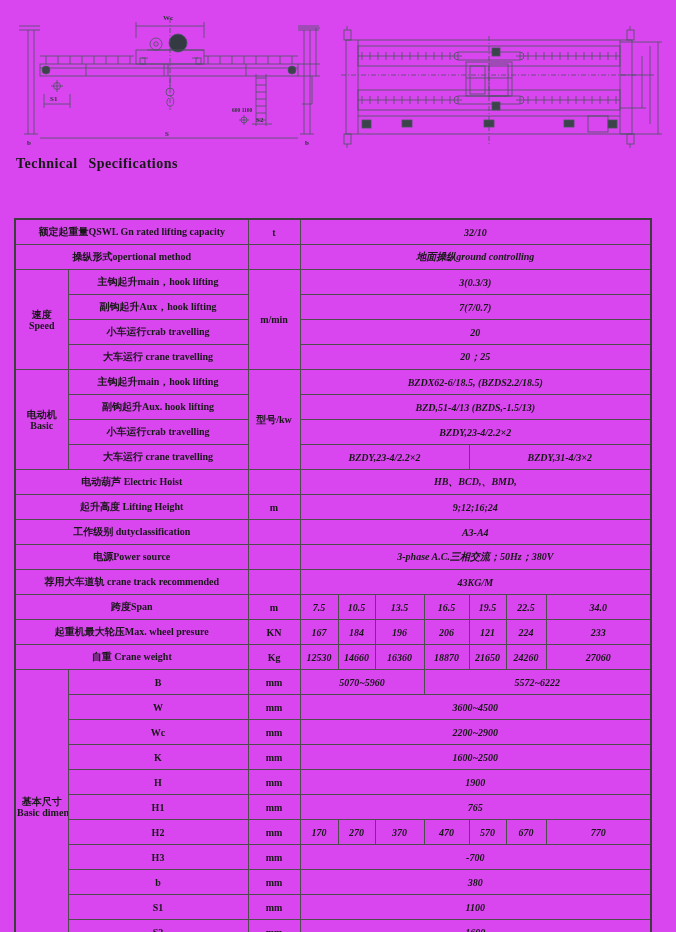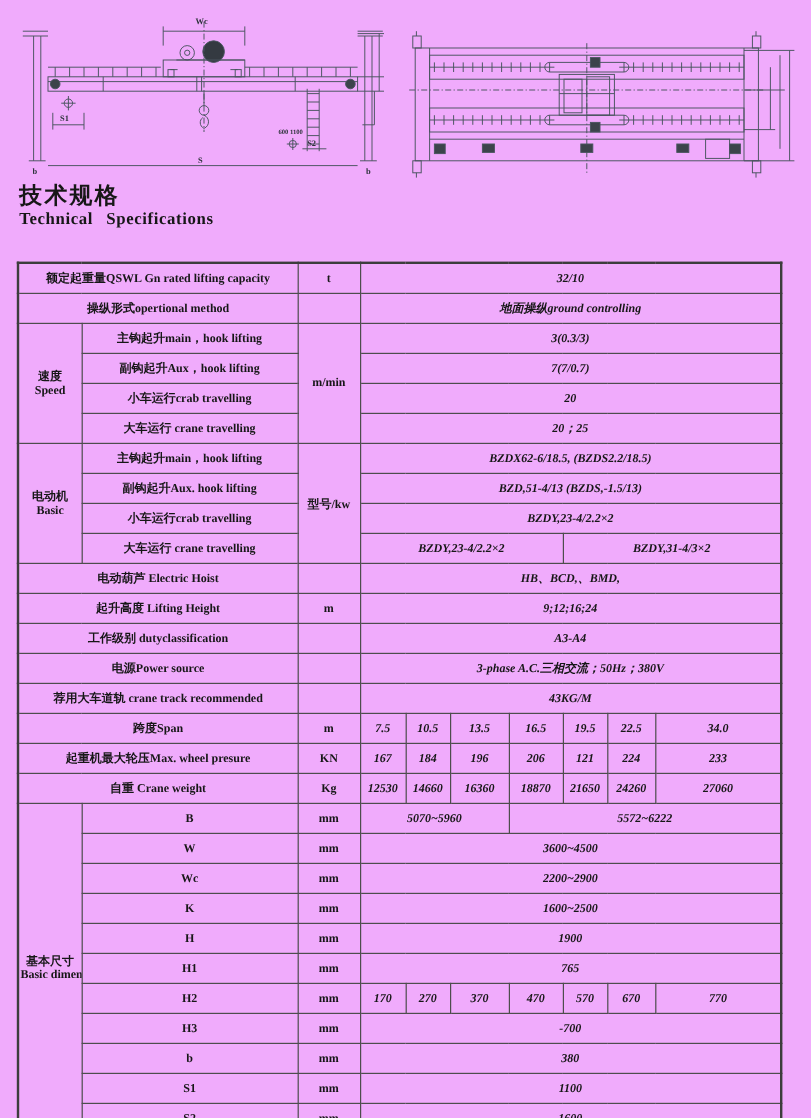--- a/index.html
+++ b/index.html
@@ -4,21 +4,21 @@
 <style>
   html,body{margin:0;padding:0;}
   body{
     width:676px;height:932px;
     background:#e9ebe2;
     font-family:"Liberation Serif","DejaVu Serif",serif;
     color:#171717;
     position:relative;
     overflow:hidden;
   }
-  .page{position:absolute;inset:0;background:#f0abfc;}
+  .page{position:absolute;inset:0;background:#d946ef;}
   
   .drawing{position:absolute;}
   .drawing svg{display:block;}
   .dwg-stroke{stroke:#49545f;fill:none;stroke-width:0.8;}
   .dwg-text{fill:#2c333a;font:bold 7px "Liberation Serif","DejaVu Serif",serif;stroke:none;}
   .dwg-text-s{fill:#2c333a;font:bold 5.5px "Liberation Serif","DejaVu Serif",serif;stroke:none;}
   .dash{stroke-dasharray:5 2 1 2;}
   
   .title-block{position:absolute;left:16px;top:154px;}
   .title-zh{font-size:19px;font-weight:bold;letter-spacing:2px;line-height:20px;}
@@ -178,21 +178,20 @@
         </g>
 
         <g>
           <path d="M284,30 H326 M284,63 H318 M284,96 H310 M284,122 H326 M306,44 V96 M314,34 V112 M322,30 V122"></path>
         </g>
       </g>
     </svg>
   </div>
 
   <div class="title-block">
-    <div class="title-zh">技术规格</div>
     <div class="title-en">Technical Specifications</div>
   </div>
 
   <table class="spec">
     <colgroup>
       <col style="width:53px">
         <col style="width:180px">
         <col style="width:52px">
       <col style="width:38px">
         <col style="width:37px">

